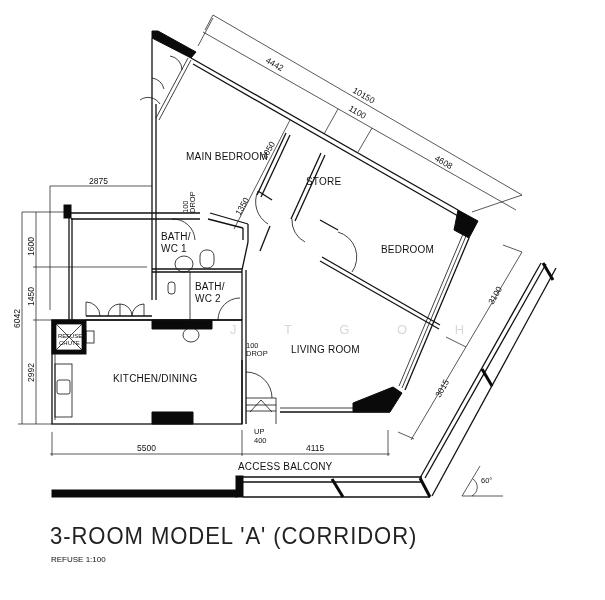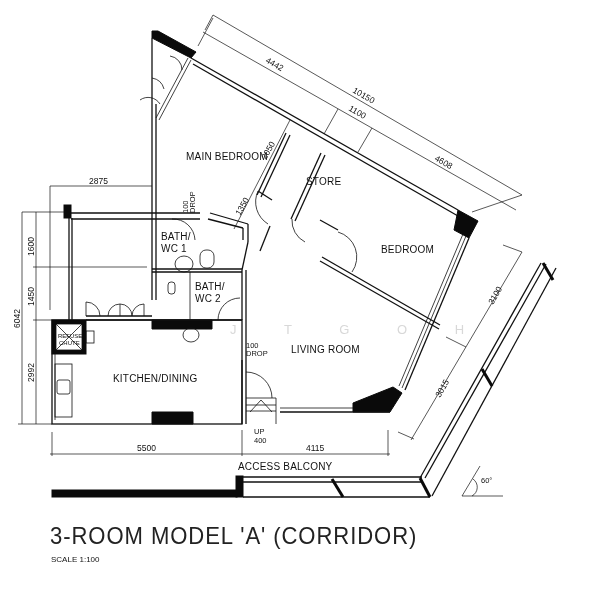--- a/index.html
+++ b/index.html
@@ -196,13 +196,13 @@
 
   <text class="small" transform="translate(188,213) rotate(-90)">100</text>
   <text class="small" transform="translate(195,213) rotate(-90)">DROP</text>
   <text class="small" x="246" y="348">100</text>
   <text class="small" x="246" y="356">DROP</text>
   <text class="small" x="254" y="434">UP</text>
   <text class="small" x="254" y="443">400</text>
 </svg>
 
 <div class="title">3-ROOM MODEL 'A' (CORRIDOR)</div>
-<div class="scale">SCALE  1:100</div>
+<div class="scale">REFUSE  1:100</div>
 
 </body></html>

